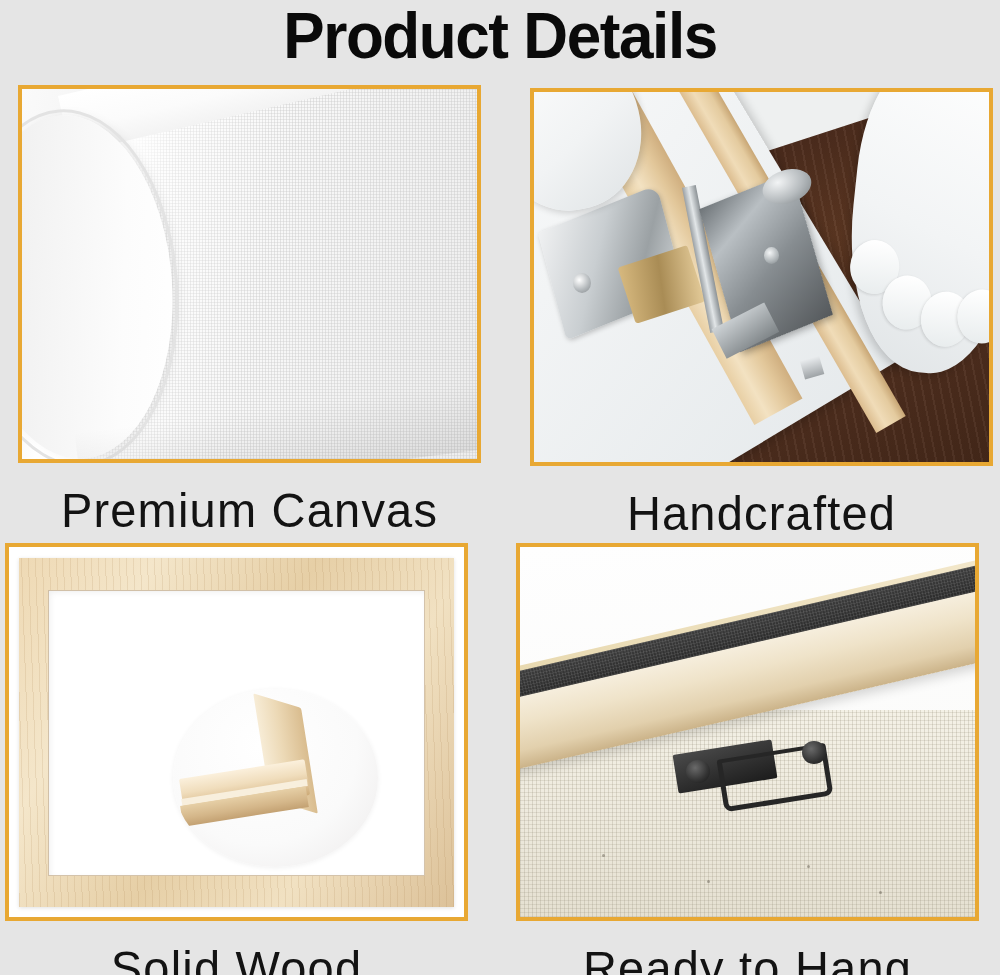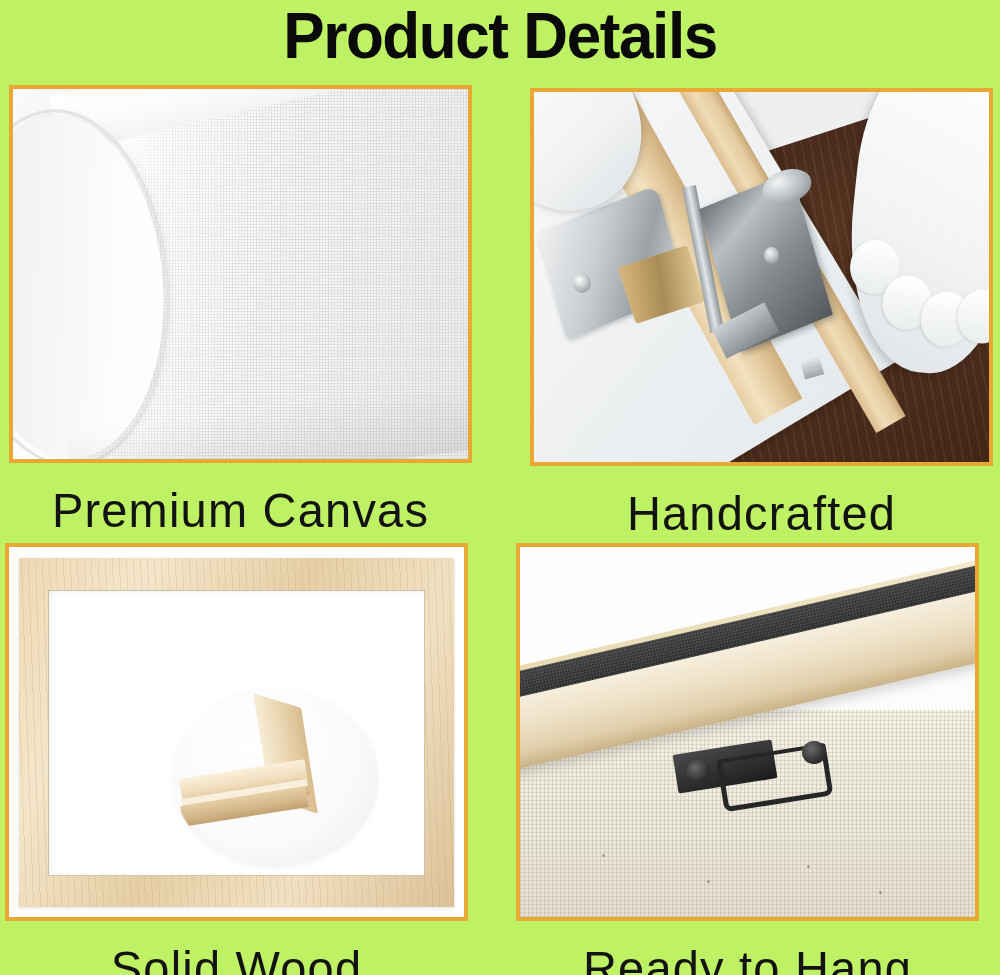--- a/index.html
+++ b/index.html
@@ -4,21 +4,21 @@
 <style>
   html, body {
     margin: 0;
     padding: 0;
     background: #ffffff;
   }
   #page {
     position: relative;
     width: 1000px;
     height: 975px;
-    background: #bef264;
+    background: #e5e5e5;
     overflow: hidden;
     font-family: "Liberation Sans", sans-serif;
   }
 
   
   .title {
     position: absolute;
     left: 0;
     top: -4px;
     width: 1000px;
@@ -384,21 +384,21 @@
     background: rgba(90,85,70,.45);
   }
 </style>
 </head>
 <body>
 
 <div id="page">
 
   <div class="title">Product Details</div>
 
-  <div class="cell" style="left:9px; top:85px; width:463px; height:440px;">
+  <div class="cell" style="left:18px; top:85px; width:463px; height:440px;">
     <div class="frame" style="width:463px; height:378px;">
       <div class="frame-inner">
         <div class="canvas-bg"></div>
         <div class="canvas-weave"></div>
         <div class="roll-top-edge"></div>
         <div class="roll-open"></div>
         <div class="roll-lip"></div>
         <div class="roll-bottom-shadow"></div>
       </div>
     </div>

